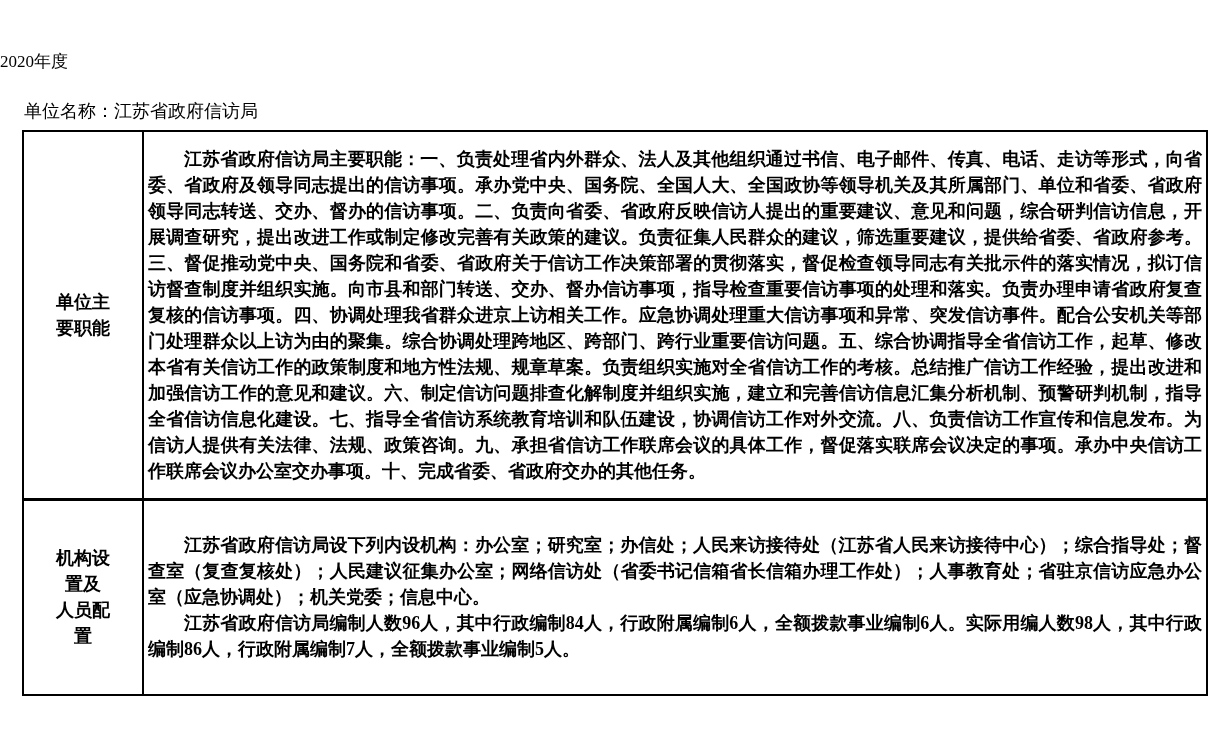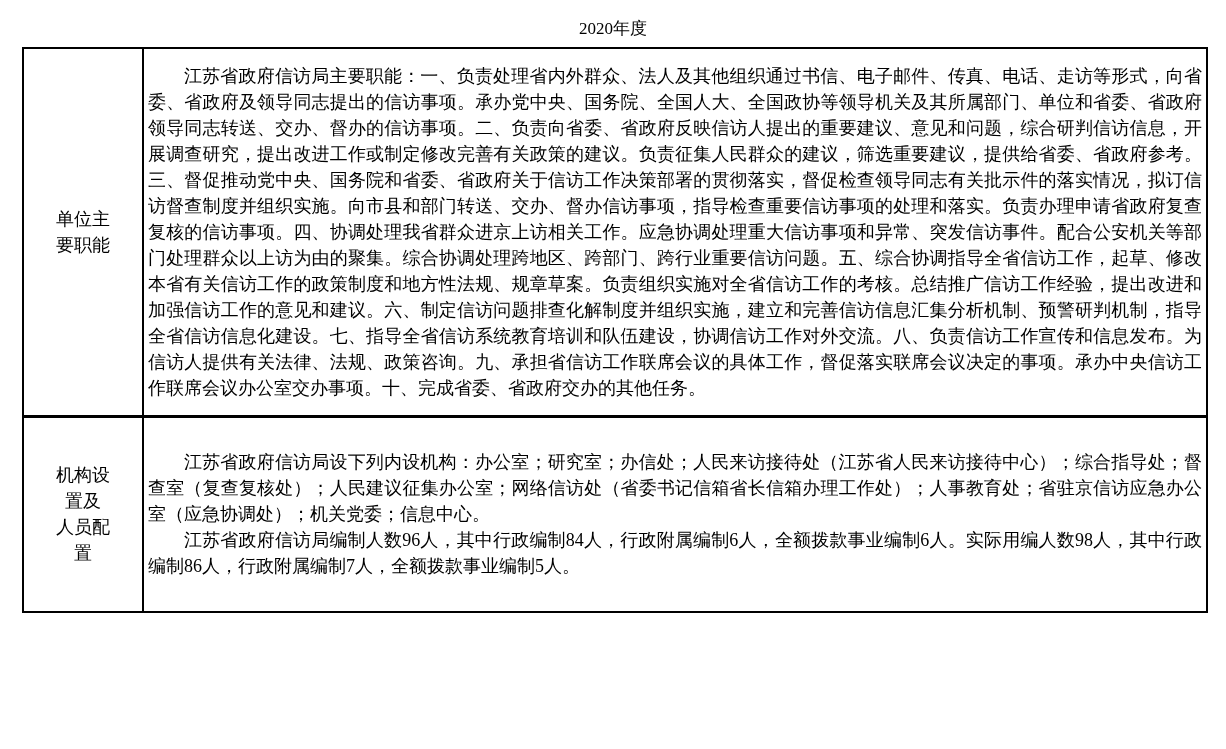--- a/index.html
+++ b/index.html
@@ -17,40 +17,41 @@
   .page-title {
     margin: 0;
     padding-top: 30px;
     text-align: center;
     font-size: 29px;
     font-weight: bold;
     font-family: "Liberation Sans", "DejaVu Sans", sans-serif;
     letter-spacing: 1px;
   }
   .year-line {
-    margin-top: 17px;
-    text-align: center;
+    margin-top: 50px;
+    text-align: left;
     font-size: 17px;
   }
   .unit-line {
     margin: 26px 0 0 24px;
     font-size: 18px;
   }
   table.decl-table {
     margin: 7px 0 0 22px;
     width: 1186px;
     border-collapse: collapse;
     table-layout: fixed;
   }
   table.decl-table th,
   table.decl-table td {
     border: 2px solid #000;
     font-size: 18px;
     line-height: 26px;
     vertical-align: middle;
+    font-weight: bold;
   }
   table.decl-table tr.row-1 th,
   table.decl-table tr.row-1 td {
     border-bottom-width: 3px;
   }
   th.row-header {
     width: 98px;
     font-weight: normal;
     text-align: center;
     white-space: pre-line;
@@ -71,20 +72,23 @@
   tr.row-2 { height: 196px; }
 </style>
 </head>
 <body>
 
 <div>
 
 
   <div class="year-line">2020年度</div>
 
+  <div class="unit-line">
+    <span>单位名称：</span><span>江苏省政府信访局</span>
+  </div>
 
   <table class="decl-table">
     <tbody>
       <tr class="row-1">
         <th class="row-header">单位主
 要职能</th>
         <td class="row-body">
           <p>江苏省政府信访局主要职能：一、负责处理省内外群众、法人及其他组织通过书信、电子邮件、传真、电话、走访等形式，向省委、省政府及领导同志提出的信访事项。承办党中央、国务院、全国人大、全国政协等领导机关及其所属部门、单位和省委、省政府领导同志转送、交办、督办的信访事项。二、负责向省委、省政府反映信访人提出的重要建议、意见和问题，综合研判信访信息，开展调查研究，提出改进工作或制定修改完善有关政策的建议。负责征集人民群众的建议，筛选重要建议，提供给省委、省政府参考。三、督促推动党中央、国务院和省委、省政府关于信访工作决策部署的贯彻落实，督促检查领导同志有关批示件的落实情况，拟订信访督查制度并组织实施。向市县和部门转送、交办、督办信访事项，指导检查重要信访事项的处理和落实。负责办理申请省政府复查复核的信访事项。四、协调处理我省群众进京上访相关工作。应急协调处理重大信访事项和异常、突发信访事件。配合公安机关等部门处理群众以上访为由的聚集。综合协调处理跨地区、跨部门、跨行业重要信访问题。五、综合协调指导全省信访工作，起草、修改本省有关信访工作的政策制度和地方性法规、规章草案。负责组织实施对全省信访工作的考核。总结推广信访工作经验，提出改进和加强信访工作的意见和建议。六、制定信访问题排查化解制度并组织实施，建立和完善信访信息汇集分析机制、预警研判机制，指导全省信访信息化建设。七、指导全省信访系统教育培训和队伍建设，协调信访工作对外交流。八、负责信访工作宣传和信息发布。为信访人提供有关法律、法规、政策咨询。九、承担省信访工作联席会议的具体工作，督促落实联席会议决定的事项。承办中央信访工作联席会议办公室交办事项。十、完成省委、省政府交办的其他任务。</p>
         </td>
       </tr>

